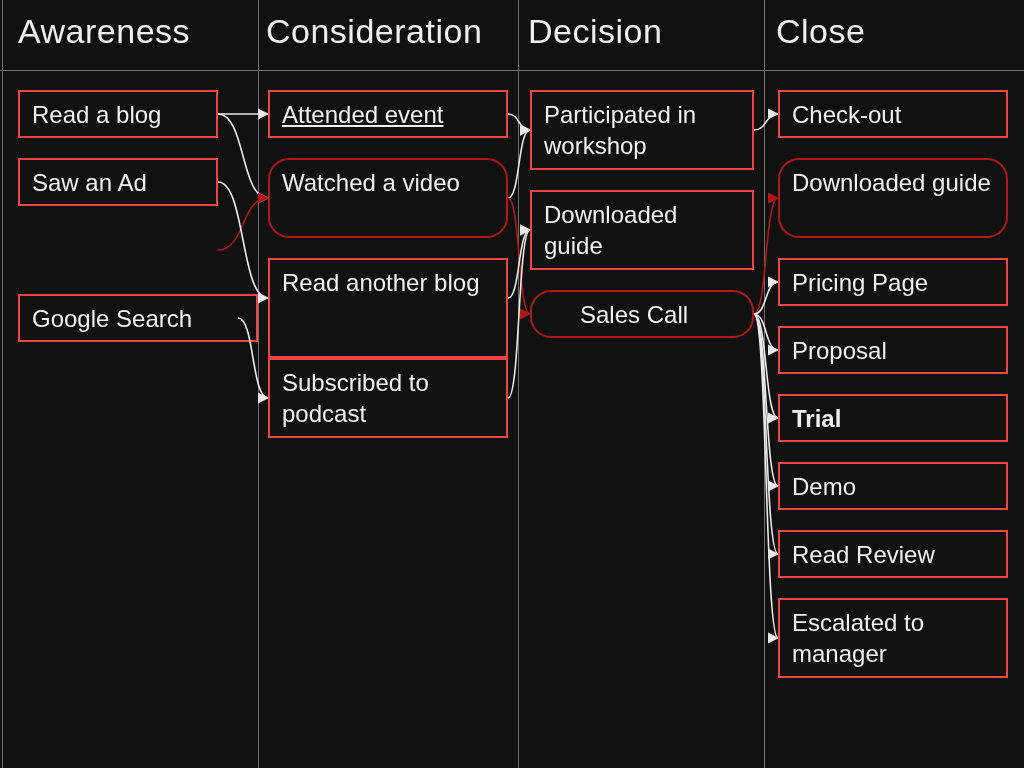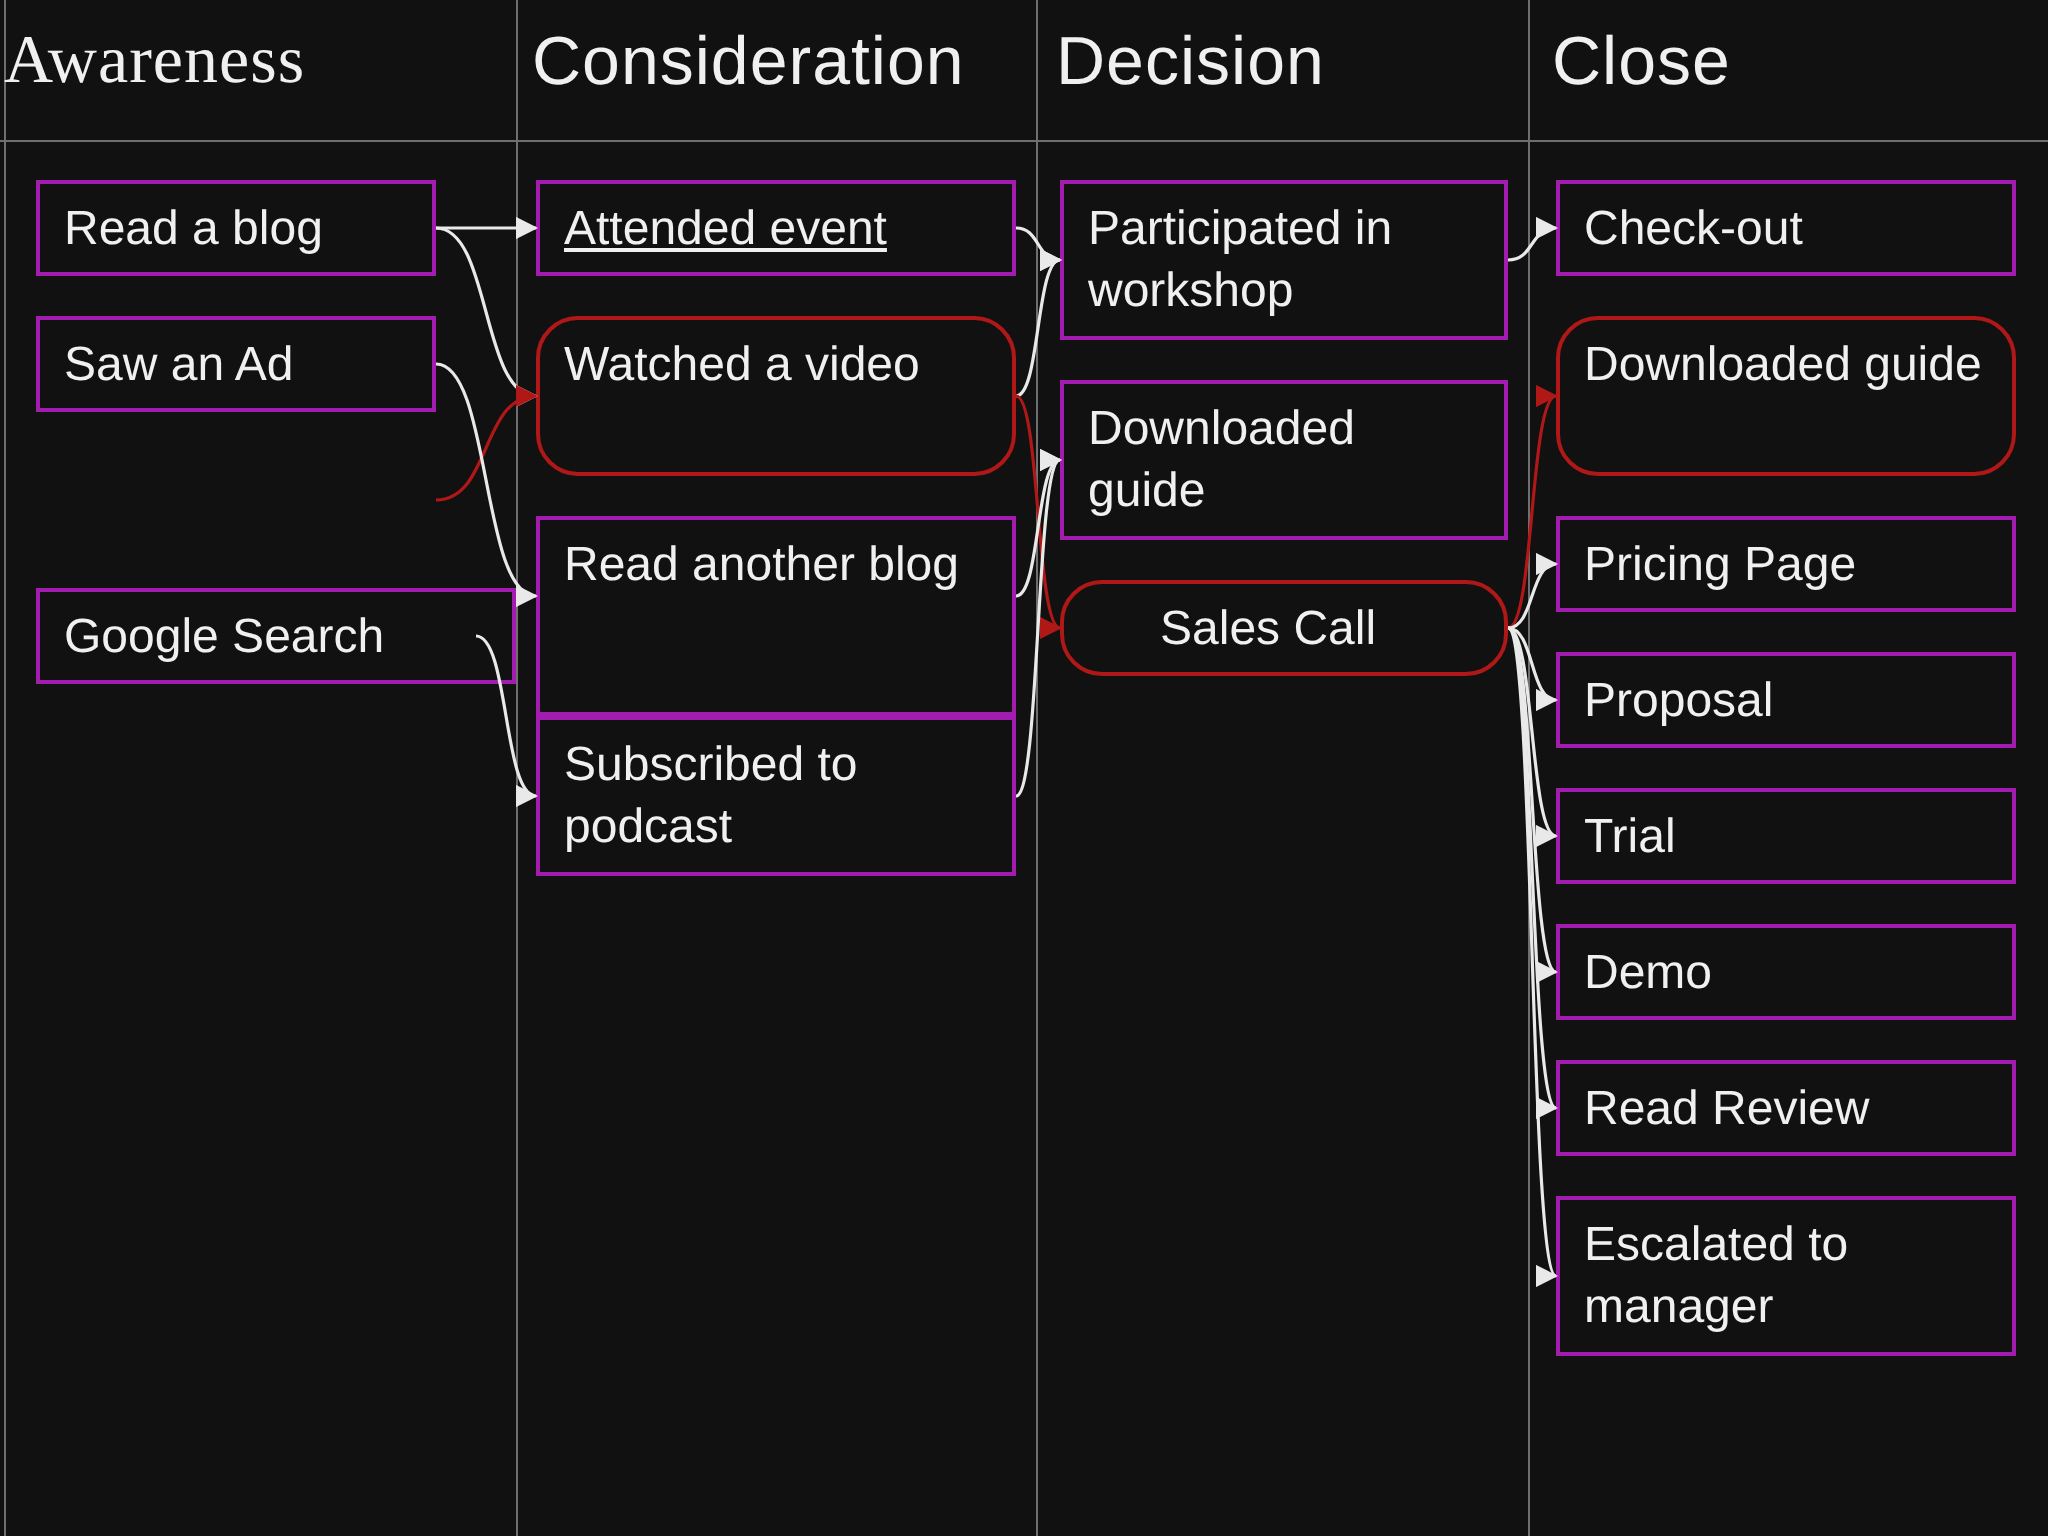--- a/index.html
+++ b/index.html
@@ -41,21 +41,21 @@
   .col-header {
     position: absolute;
     top: 12px;
     font-size: 34px;
     letter-spacing: 0.5px;
     font-weight: 300;
   }
   .card {
     position: absolute;
     box-sizing: border-box;
-    border: 2px solid #a21caf;
+    border: 2px solid #ef4444;
     padding: 8px 12px 10px 12px;
     font-size: 24px;
     line-height: 1.28;
     font-weight: 300;
   }
   .card.hi {
     border-color: #b01818;
     border-radius: 21px;
   }
 </style>
@@ -63,21 +63,21 @@
 <body>
 
 <div id="canvas">
 
   <div class="hrule" style="top:70px;"></div>
   <div class="vrule" style="left:2px;"></div>
   <div class="vrule" style="left:258px;"></div>
   <div class="vrule" style="left:518px;"></div>
   <div class="vrule" style="left:764px;"></div>
 
-  <div class="col-header" style="left:2px;font-family:Liberation Serif, serif;">Awareness</div>
+  <div class="col-header" style="left:18px;">Awareness</div>
   <div class="col-header" style="left:266px;">Consideration</div>
   <div class="col-header" style="left:528px;">Decision</div>
   <div class="col-header" style="left:776px;">Close</div>
 
   <div class="card" style="left: 18px; top: 90px; width: 200px; height: 48px;"><span>Read a blog</span></div>
   <div class="card" style="left: 18px; top: 158px; width: 200px; height: 48px;"><span>Saw an Ad</span></div>
   <div class="card" style="left: 18px; top: 294px; width: 240px; height: 48px;"><span>Google Search</span></div>
 
   <div class="card" style="left: 268px; top: 90px; width: 240px; height: 48px; text-decoration: underline;"><span>Attended event</span></div>
   <div class="card hi" style="left: 268px; top: 158px; width: 240px; height: 80px;"><span>Watched a video</span></div>
@@ -85,21 +85,21 @@
   <div class="card" style="left: 268px; top: 358px; width: 240px; height: 80px;"><span>Subscribed to podcast</span></div>
 
   <div class="card" style="left: 530px; top: 90px; width: 224px; height: 80px;"><span>Participated in workshop</span></div>
   <div class="card" style="left: 530px; top: 190px; width: 224px; height: 80px;"><span>Downloaded guide</span></div>
   <div class="card hi" style="left: 530px; top: 290px; width: 224px; height: 48px; padding-left: 48px;"><span>Sales Call</span></div>
 
   <div class="card" style="left: 778px; top: 90px; width: 230px; height: 48px;"><span>Check-out</span></div>
   <div class="card hi" style="left: 778px; top: 158px; width: 230px; height: 80px;"><span>Downloaded guide</span></div>
   <div class="card" style="left: 778px; top: 258px; width: 230px; height: 48px;"><span>Pricing Page</span></div>
   <div class="card" style="left: 778px; top: 326px; width: 230px; height: 48px;"><span>Proposal</span></div>
-  <div class="card" style="left: 778px; top: 394px; width: 230px; height: 48px;"><span>Trial</span></div>
+  <div class="card" style="left: 778px; top: 394px; width: 230px; height: 48px; font-weight: bold;"><span>Trial</span></div>
   <div class="card" style="left: 778px; top: 462px; width: 230px; height: 48px;"><span>Demo</span></div>
   <div class="card" style="left: 778px; top: 530px; width: 230px; height: 48px;"><span>Read Review</span></div>
   <div class="card" style="left: 778px; top: 598px; width: 230px; height: 80px;"><span>Escalated to manager</span></div>
 
   <svg id="wires">
     <defs>
       <marker id="arr-w" viewBox="0 0 10 10" refX="9" refY="5" markerWidth="7" markerHeight="7" orient="auto-start-reverse">
         <path d="M 0 0 L 10 5 L 0 10 z" fill="#e9e9e9"></path>
       </marker>
       <marker id="arr-r" viewBox="0 0 10 10" refX="9" refY="5" markerWidth="7" markerHeight="7" orient="auto-start-reverse">

